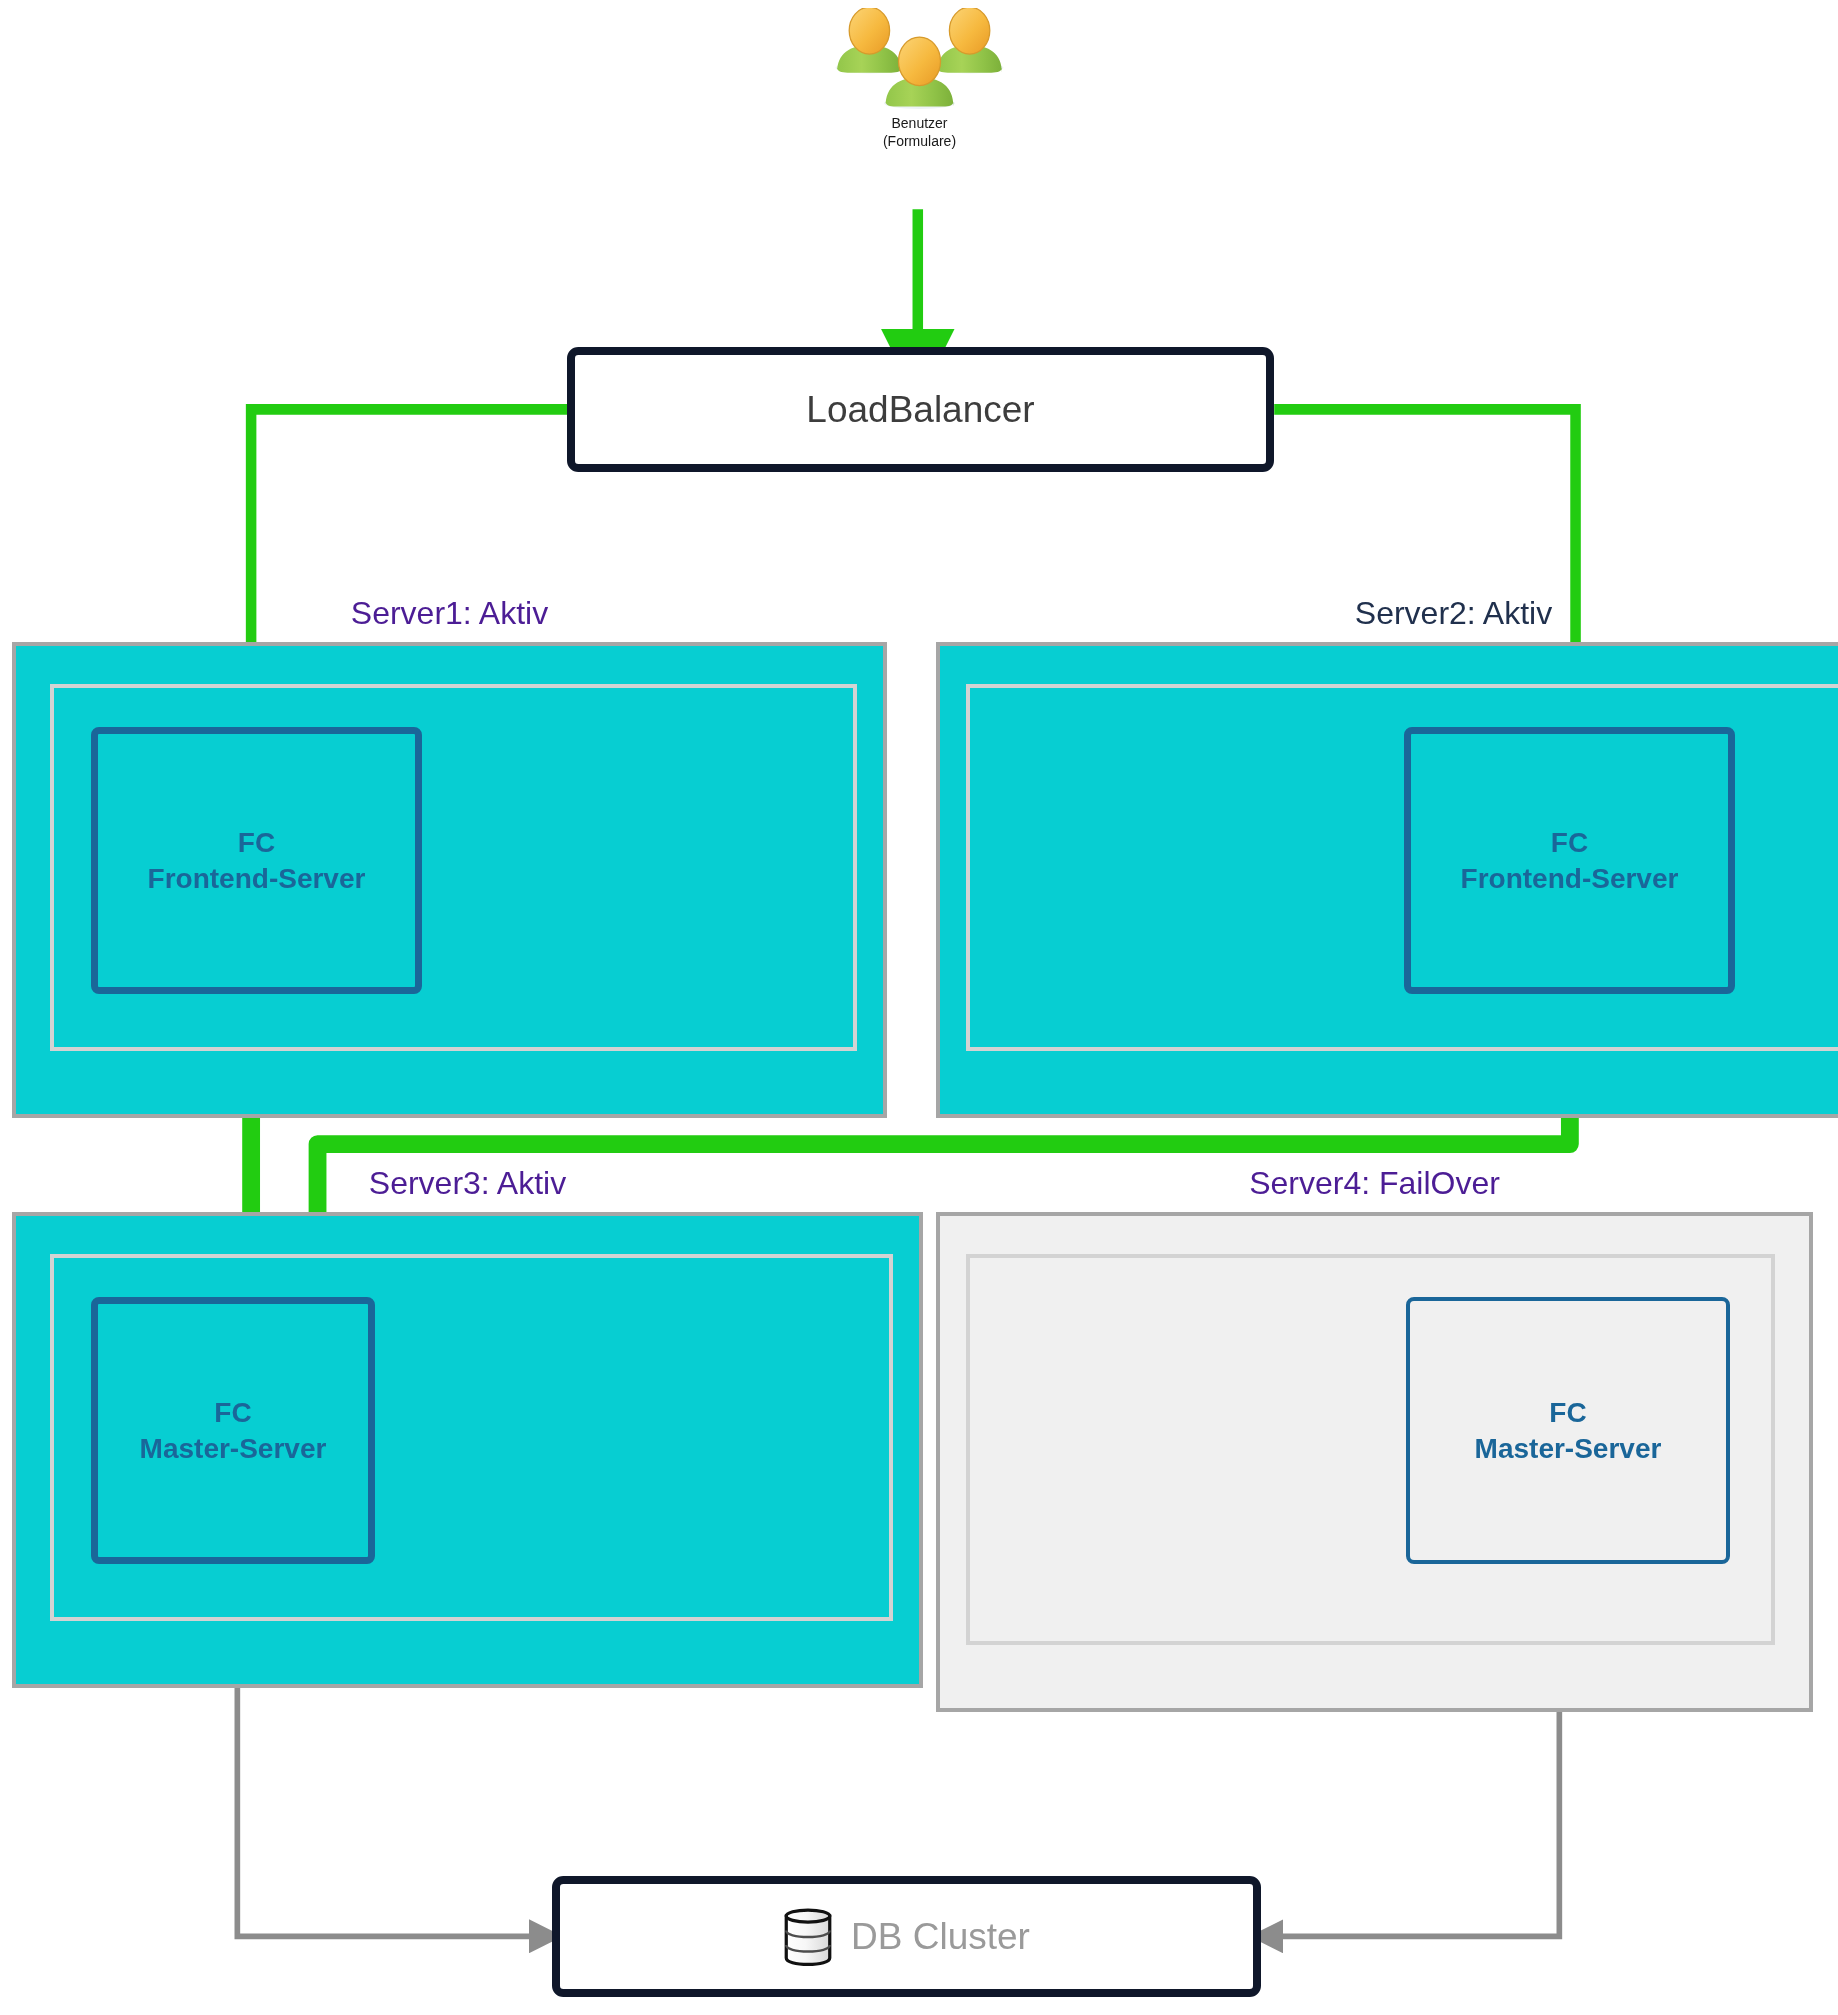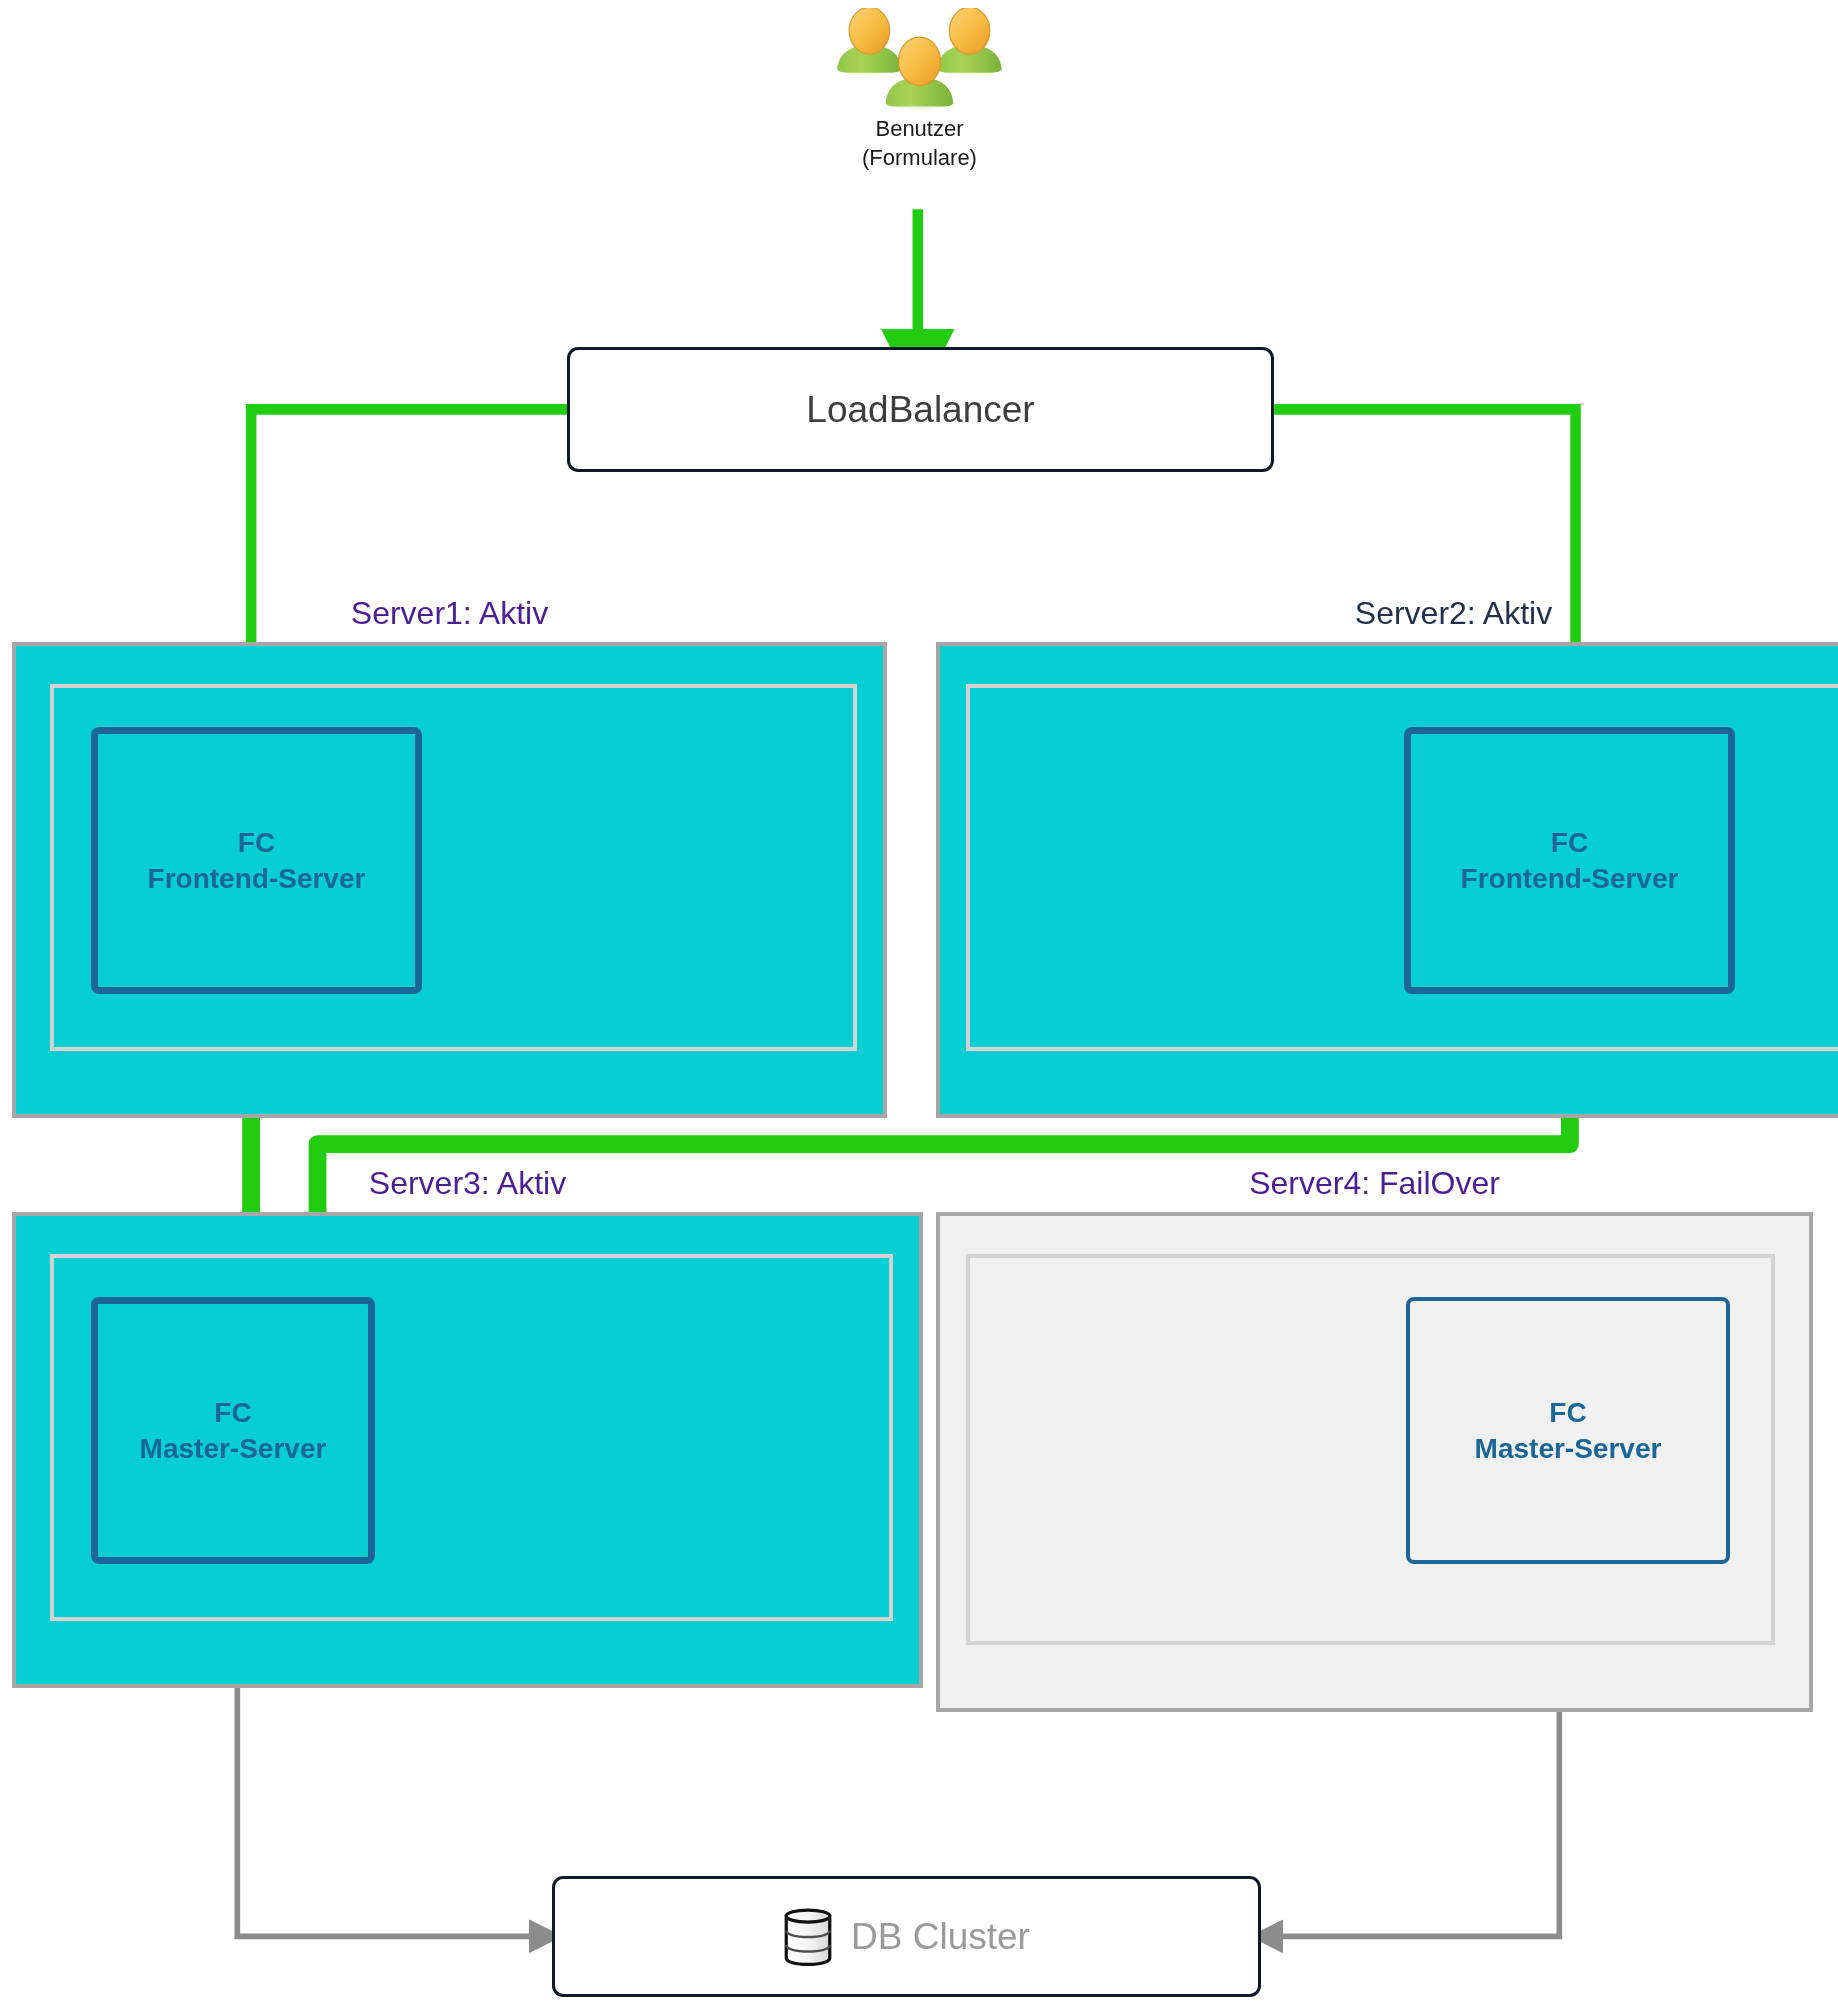--- a/index.html
+++ b/index.html
@@ -26,33 +26,33 @@
   
   .users-node {
     position: absolute;
     left: 810px;
     top: 8px;
     width: 219px;
     text-align: center;
   }
   .users-icon { width: 219px; height: 101px; display: block; }
   .users-label {
-    font-size: 22px;
+    font-size: 14px;
     color: #1a1a1a;
     line-height: 1.32;
     margin-top: 4.9px;
     white-space: pre-line;
   }
 
   
   .plain-box {
     position: absolute;
     box-sizing: border-box;
     background: #ffffff;
-    border: 3px solid #0f172a;
+    border: 8px solid #0f172a;
     border-radius: 11.3px;
     display: flex;
     align-items: center;
     justify-content: center;
   }
   .plain-box-label {
     font-size: 37px;
     color: #3d3d3d;
   }
 

